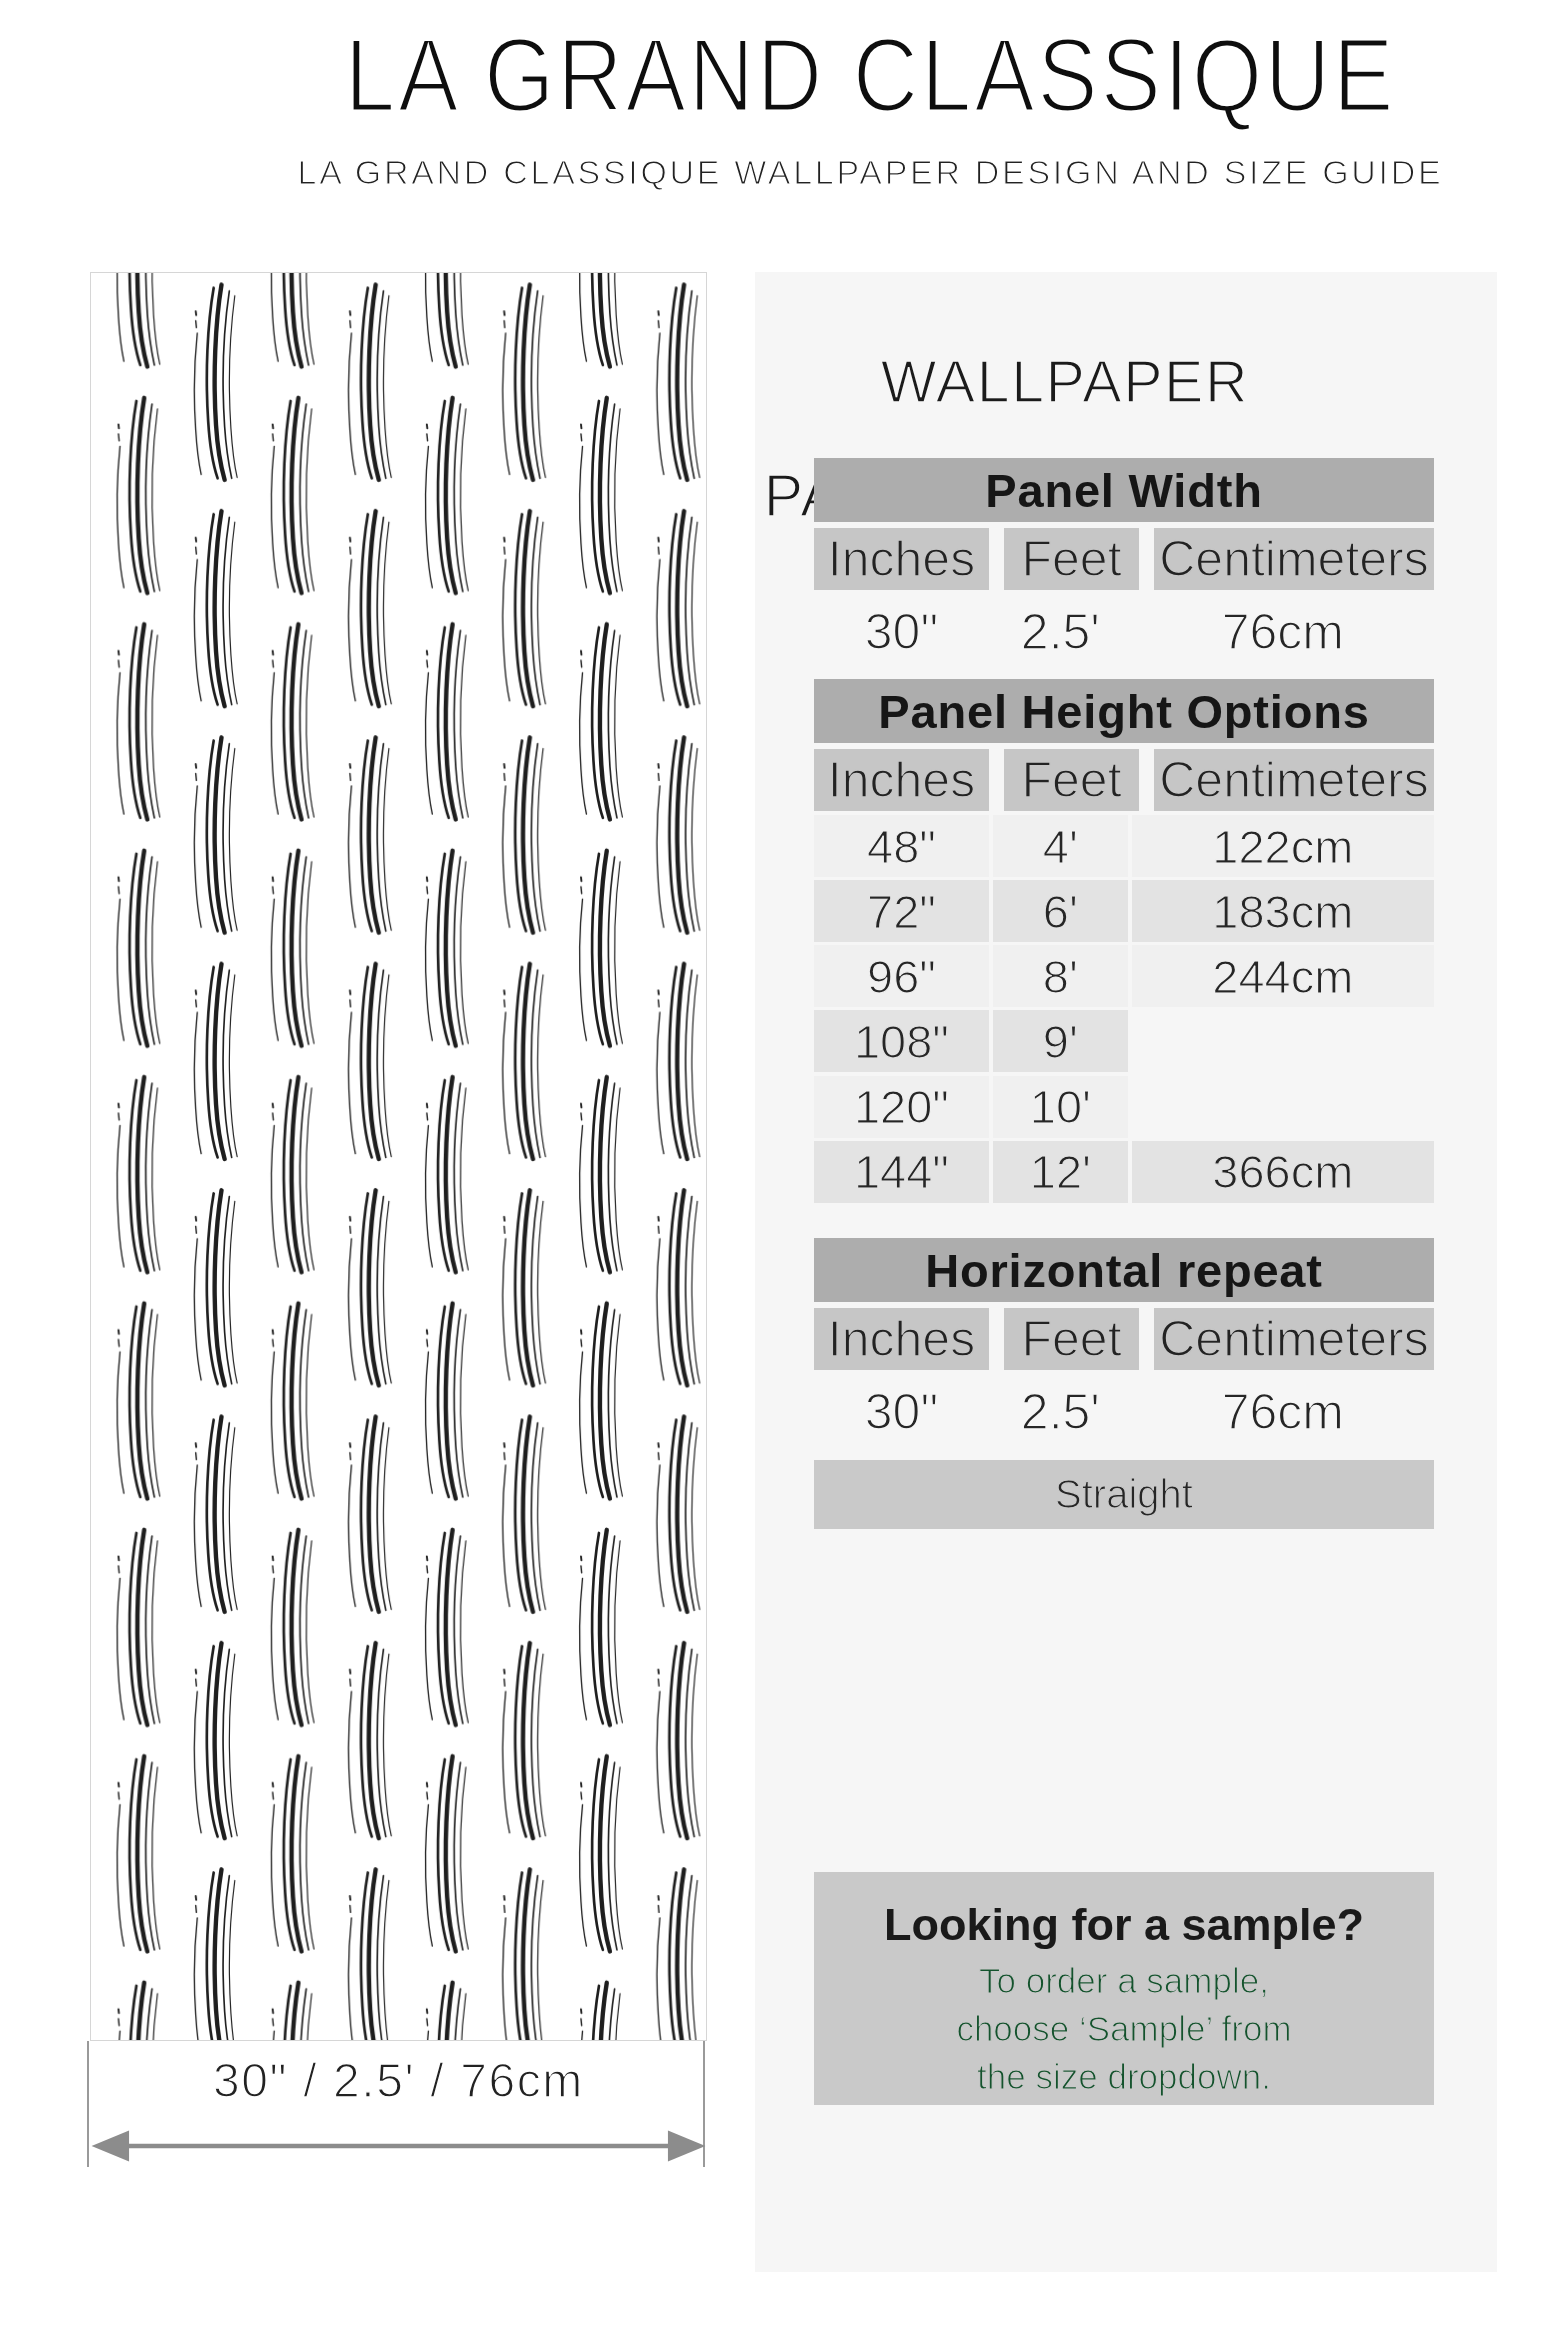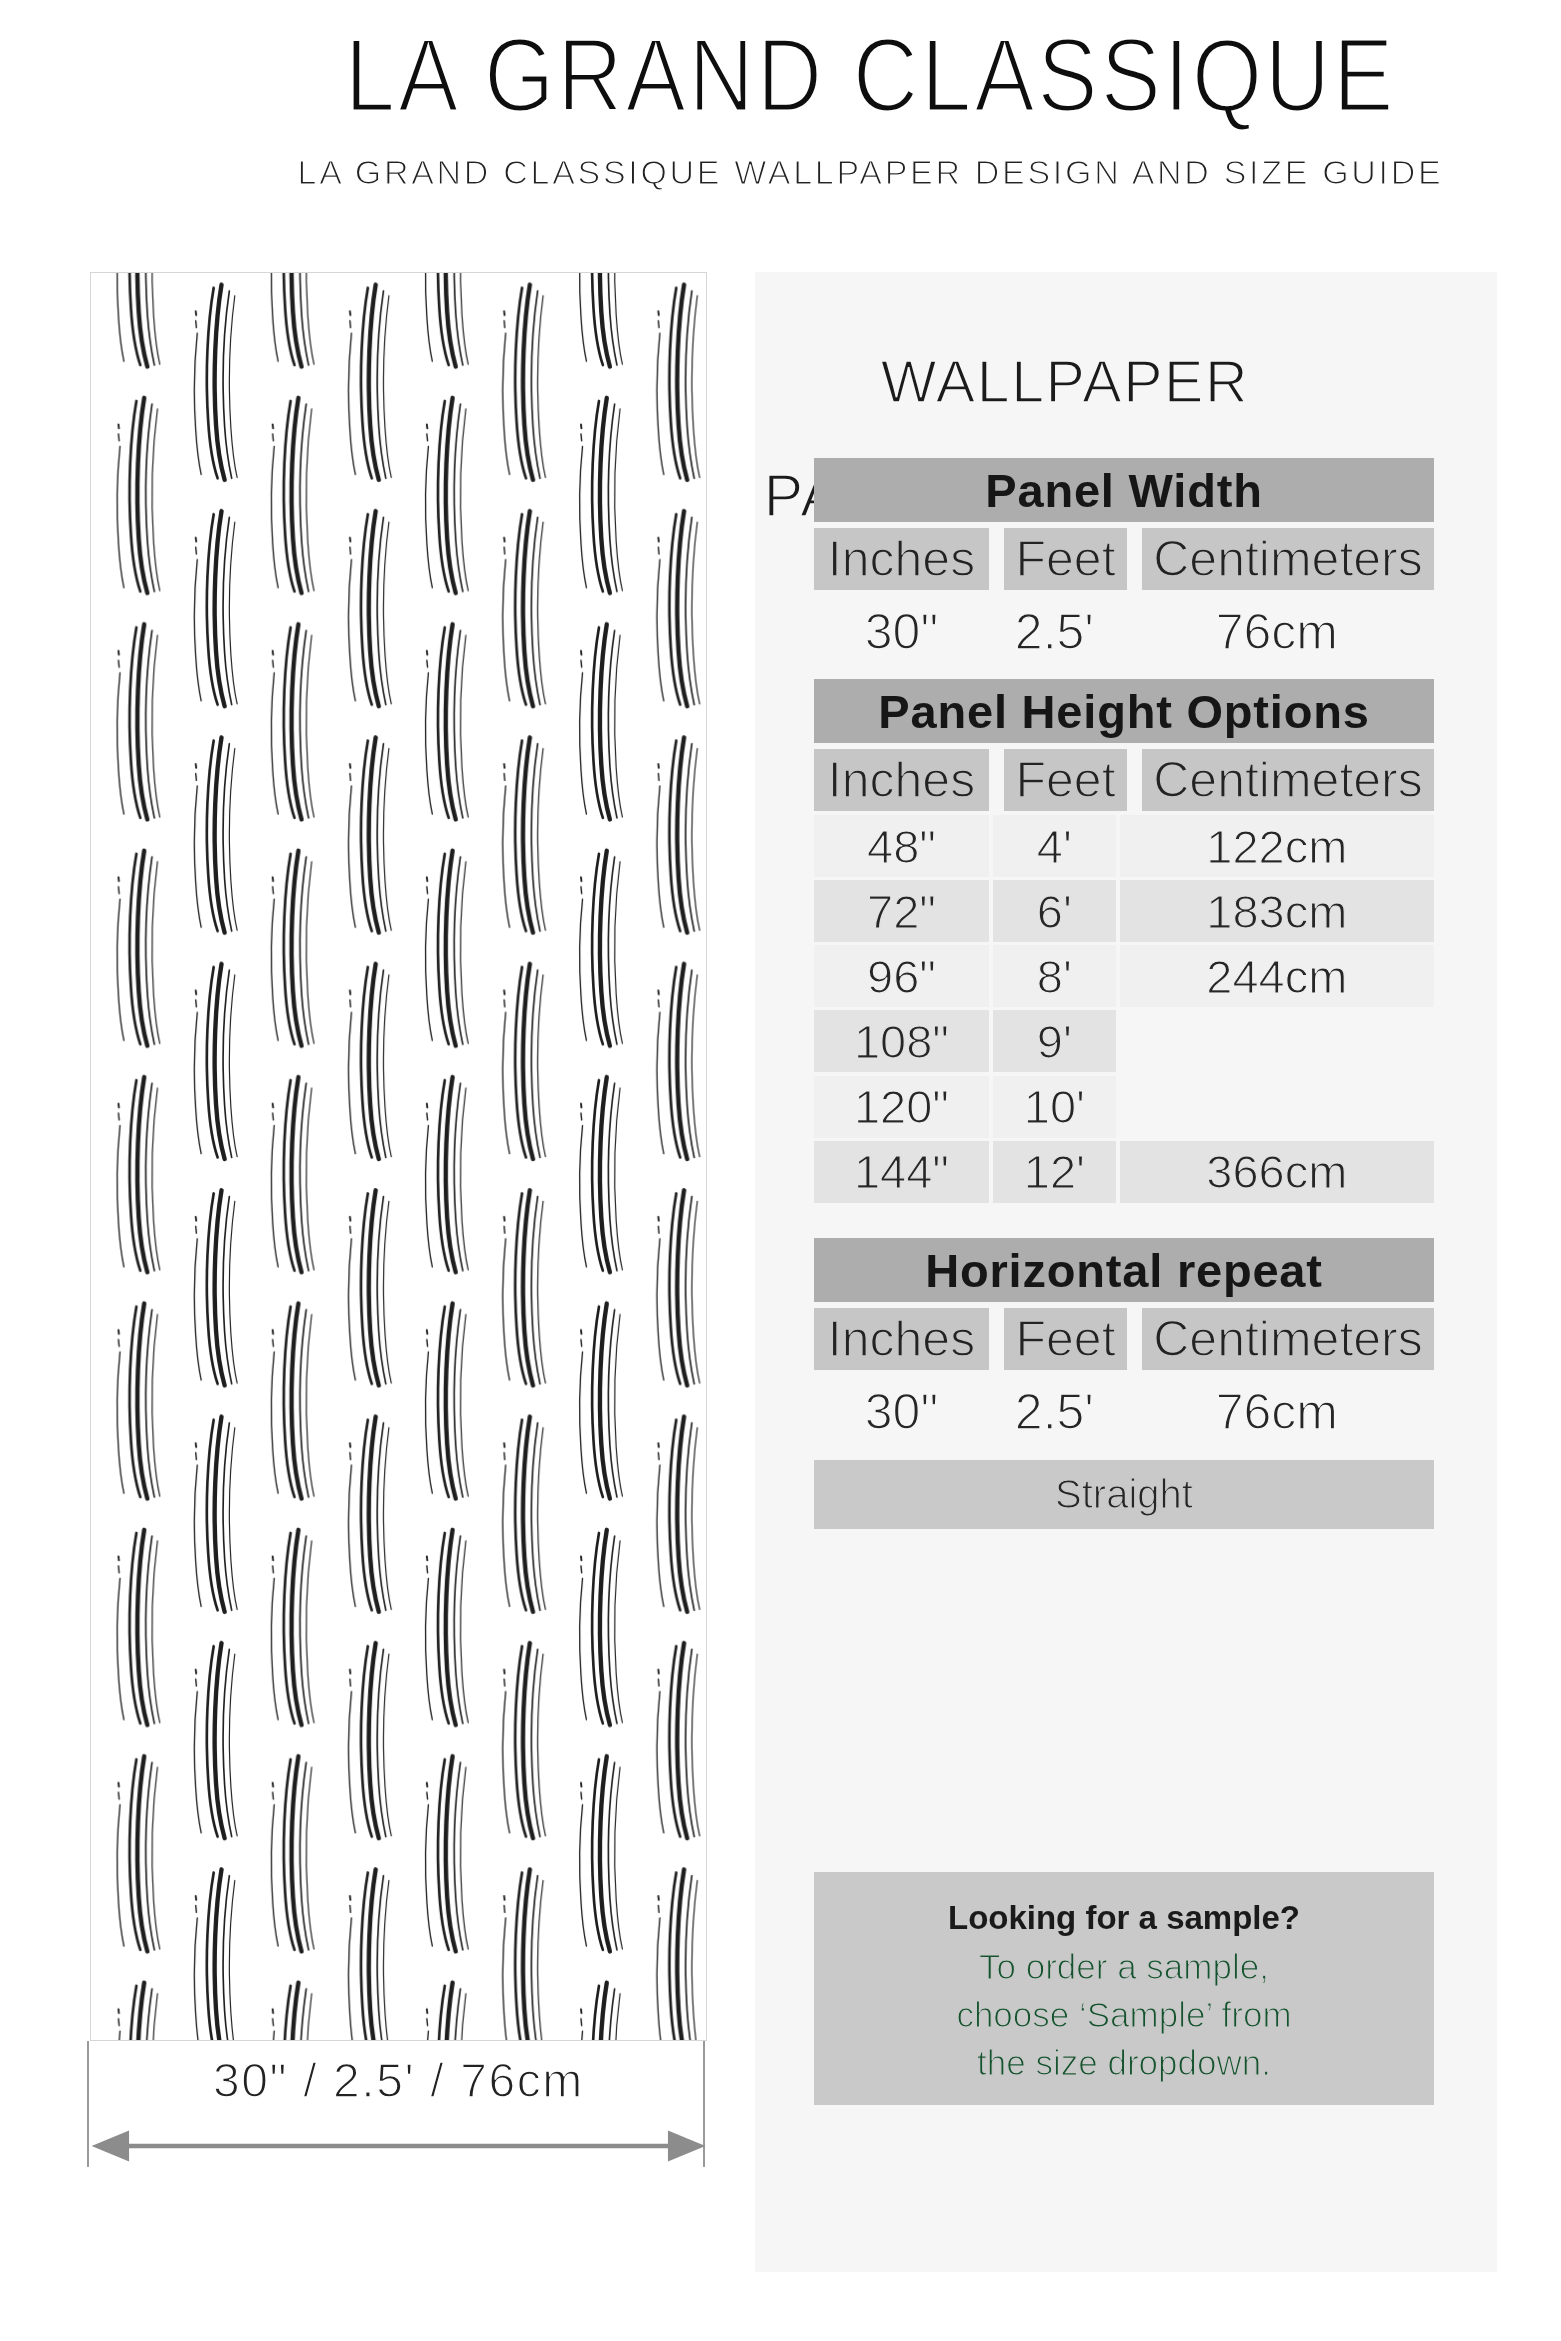--- a/index.html
+++ b/index.html
@@ -48,41 +48,41 @@
   .section-header{
     height:64px;background:#adadad;display:flex;align-items:center;justify-content:center;
     font-size:47px;font-weight:700;letter-spacing:0.8px;color:#161616;margin-bottom:5.5px;
   }
   .unit-row{display:flex;gap:15px;margin-bottom:4.7px;}
   .unit-cell{
     height:62px;background:#c6c6c6;display:flex;align-items:center;justify-content:center;
     font-size:50px;color:#232323;-webkit-text-stroke:1.4px #c6c6c6;
   }
   .col-in{width:175px;flex:0 0 auto;}
-  .col-ft{width:123px;flex:0 0 auto;}
+  .col-ft{width:135px;flex:0 0 auto;}
   .col-cm{flex:1 1 auto;}
   .value-row{display:flex;gap:3.9px;height:75px;align-items:center;}
   .value-cell{
     display:flex;align-items:center;justify-content:center;
     font-size:50px;color:#262626;-webkit-text-stroke:1.4px #f6f6f6;
   }
   .ph-row{display:flex;gap:3.9px;height:62px;margin-bottom:3.1px;}
   .ph-row .value-cell{height:62px;font-size:47px;}
   .r-light{--cellbg:#f0f0f0;}
   .r-dark{--cellbg:#e3e3e3;}
   .ph-row .value-cell{background:var(--cellbg);-webkit-text-stroke:1.2px var(--cellbg);}
   .match-value{
     height:69px;margin-top:0.8px;background:#c9c9c9;display:flex;align-items:center;justify-content:center;
     font-size:40px;color:#262626;-webkit-text-stroke:1.2px #c9c9c9;
   }
   .sample-box{
     position:absolute;left:0;top:1600px;width:620px;height:233px;background:#c9c9c9;
     box-sizing:border-box;padding-top:26.5px;text-align:center;
   }
-  .sample-heading{font-size:33px;font-weight:700;color:#1a1a1a;margin-bottom:6.2px;}
+  .sample-heading{font-size:45px;font-weight:700;color:#1a1a1a;margin-bottom:6.2px;}
   .sample-line{font-size:35px;line-height:48px;color:#14532d;-webkit-text-stroke:1.2px #c9c9c9;}
 </style>
 </head>
 <body>
 
 <div class="brand-wrap">
   <div class="brand-title">LA GRAND CLASSIQUE</div>
   <div class="brand-tagline">LA GRAND CLASSIQUE WALLPAPER DESIGN AND SIZE GUIDE</div>
 </div>
 

